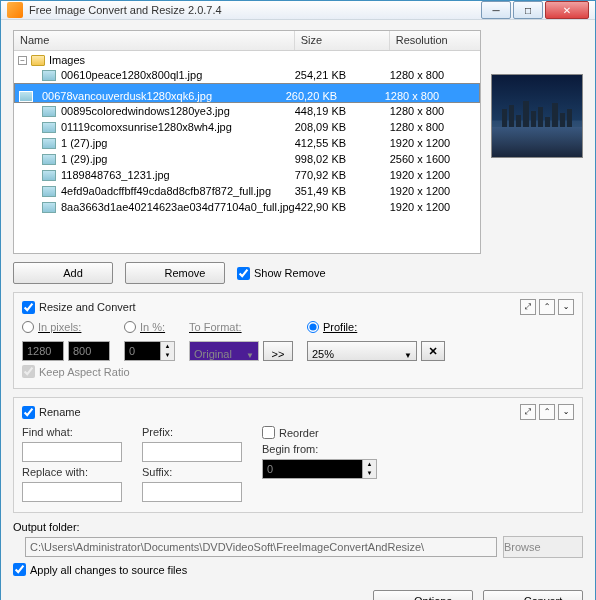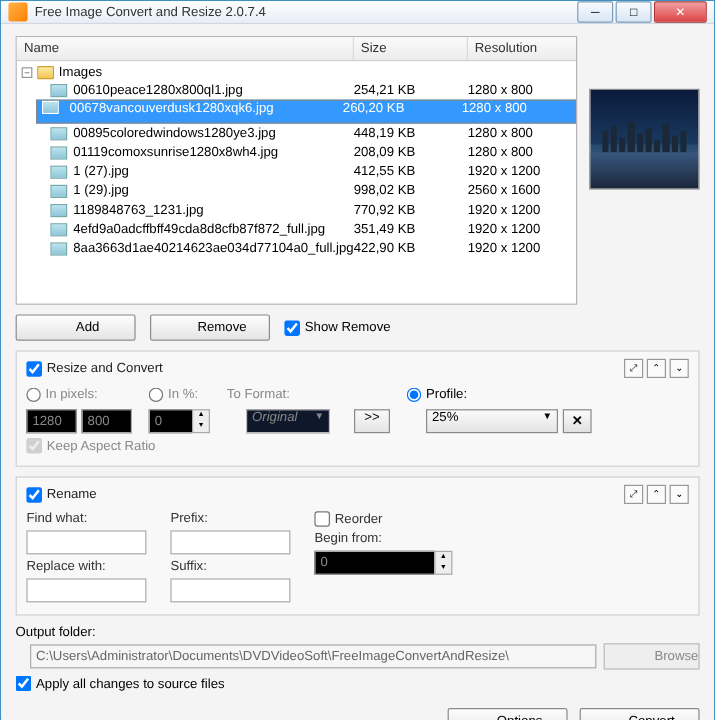--- a/index.html
+++ b/index.html
@@ -47,44 +47,44 @@
   .chk input { width:13px; height:13px; }
 
   .panel { border:1px solid #cfcfcf; background:#f8f8f8; padding:6px 8px 10px; }
   .panel-head { display:flex; align-items:center; margin-bottom:6px; }
   .panel-head .lbl { font-weight:normal; color:#222; }
   .panel-head .spacer { flex:1; }
   .iconbtn { width:16px; height:16px; border:1px solid #999; background:#fbfbfb; margin-left:3px; font-size:8px; text-align:center; line-height:14px; }
 
   .rc-body { display:flex; align-items:flex-start; gap:14px; flex-wrap:wrap; }
   .rgrp { display:flex; flex-direction:column; gap:4px; }
-  .rgrp .top-lbl { display:flex; align-items:center; gap:4px; height:16px; }
+  .rgrp .top-lbl { display:flex; align-items:flex-start; gap:4px; height:16px;text-decoration:underline; }
   .rgrp .bot { display:flex; align-items:center; gap:4px; }
   input[type=radio] { width:12px; height:12px; }
   .txt { border:1px solid #aaa; background:#fff; height:20px; padding:2px 4px; }
   .txt.dis { background:#000000; color:#888; }
   .spin { display:flex; }
   .spin .txt { width:36px; border-right:none; }
   .spin .spn { width:15px; border:1px solid #aaa; background:#eee; display:flex; flex-direction:column; }
   .spin .spn div { flex:1; font-size:6px; text-align:center; line-height:8px; }
-  .sel { border:1px solid #888; background: linear-gradient(#fafafa,#e4e4e4); height:20px; display:flex; align-items:flex-start; padding:0 4px; gap:4px;margin-left:16px; }
+  .sel { border:1px solid #888; background: linear-gradient(#fafafa,#e4e4e4); height:20px; display:flex; align-items:flex-end; padding:0 4px; gap:4px; }
   .sel .arr { margin-left:auto; font-size:8px; }
-  .sel.dis { background:#0f172a; color:#888; border-color:#bbb;font-style:italic; }
+  .sel.dis { background:#4c1d95; color:#888; border-color:#bbb; }
   .xbtn { width:24px; height:20px; border:1px solid #888; background:linear-gradient(#fafafa,#e0e0e0); text-align:center; line-height:18px; font-weight:bold; }
 
   .keep { color:#888; margin-top:4px; }
 
   .rename-body { display:flex; gap:20px; }
   .col2 { display:flex; flex-direction:column; gap:4px; }
   .col2 label { color:#333; }
   .col2 .txt { width:100px; }
 
   .outrow { display:flex; align-items:center; gap:6px;padding-left:12px; }
   .outrow .txt { flex:1; background:#f6f6f6; color:#666; }
-  .browse { width:80px; height:22px; border:1px solid #bbb; background:#eee; text-align:right; line-height:20px; color:#888; }
+  .browse { width:80px; height:22px; border:1px solid #bbb; background:#eee; text-align:left; line-height:20px; color:#888; }
 
   .bottom { display:flex; justify-content:flex-end; gap:10px; padding:6px 0 0; }
   .bottom .btn { width:100px; }
 
   .dis-text { color:#888; }
 </style>
 </head>
 <body>
 
 <div class="window">

